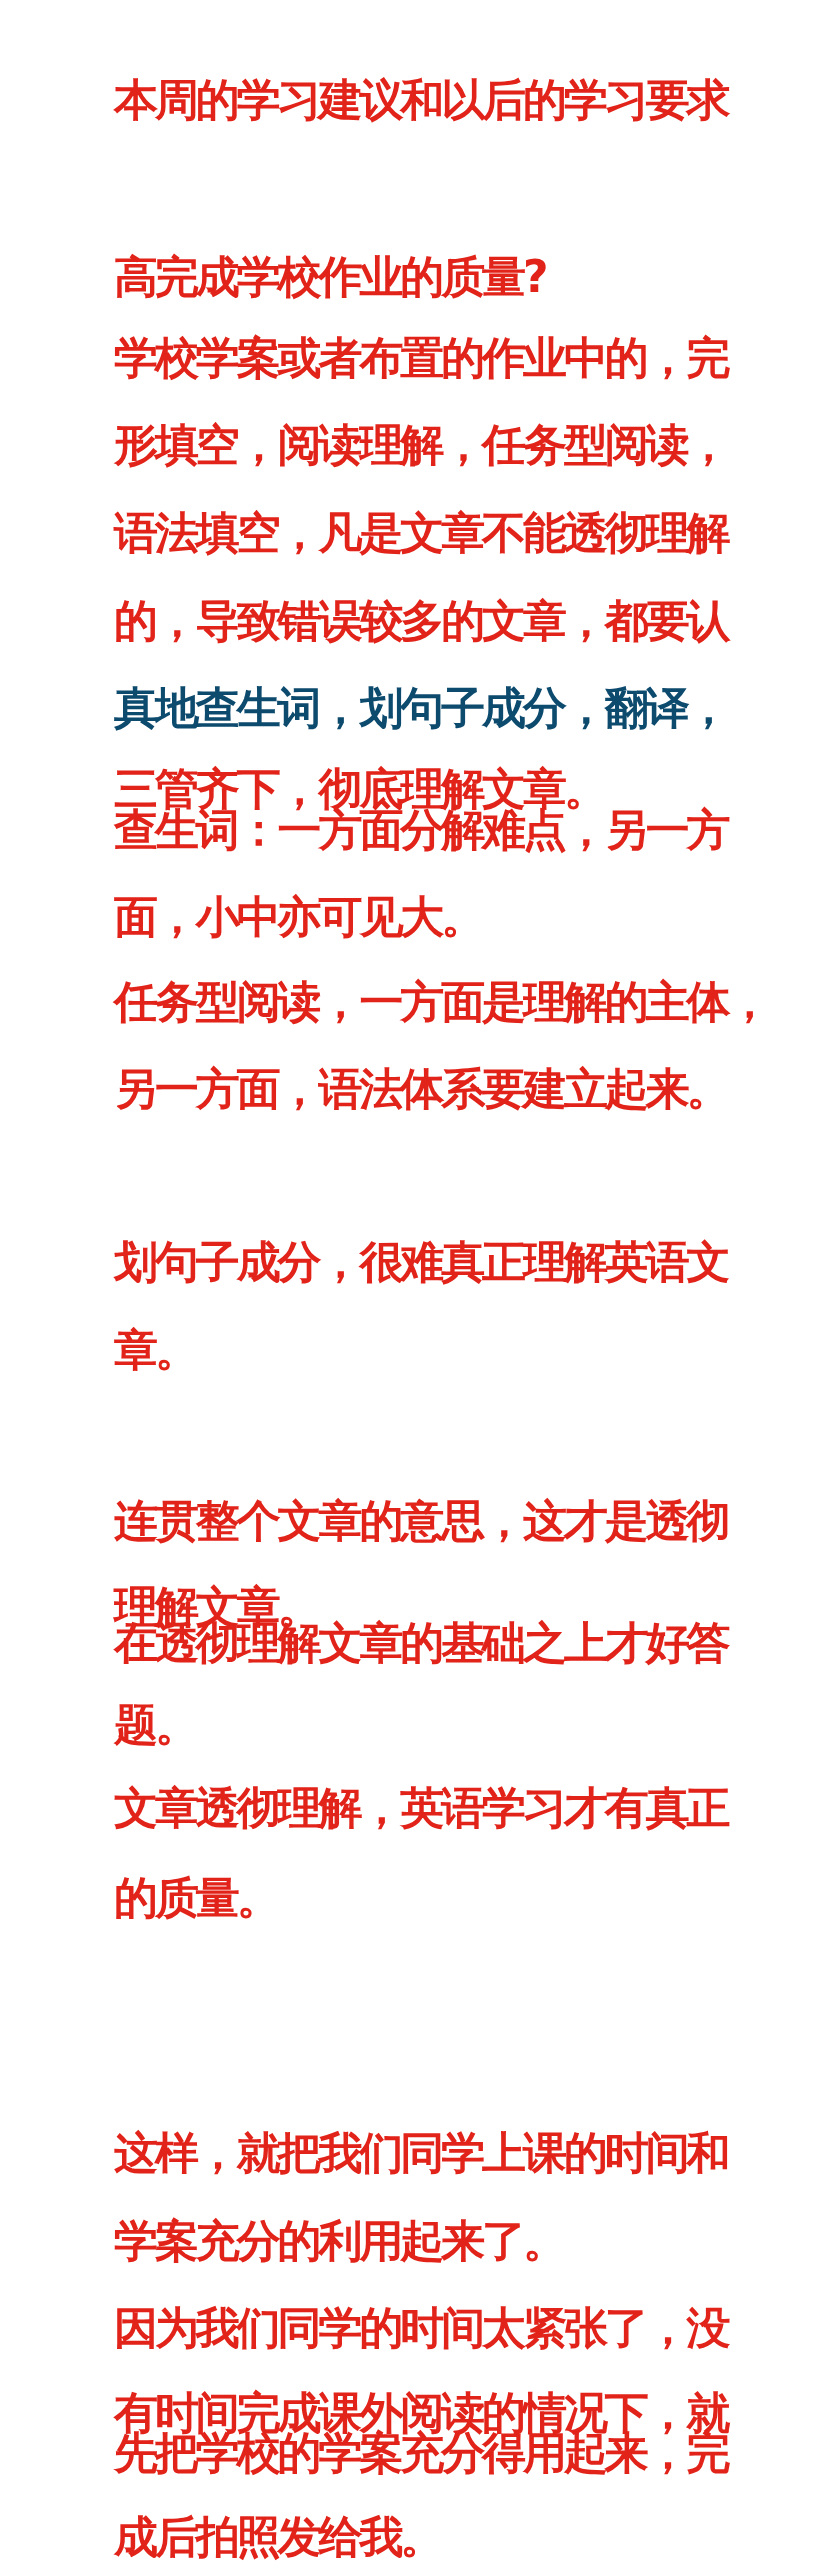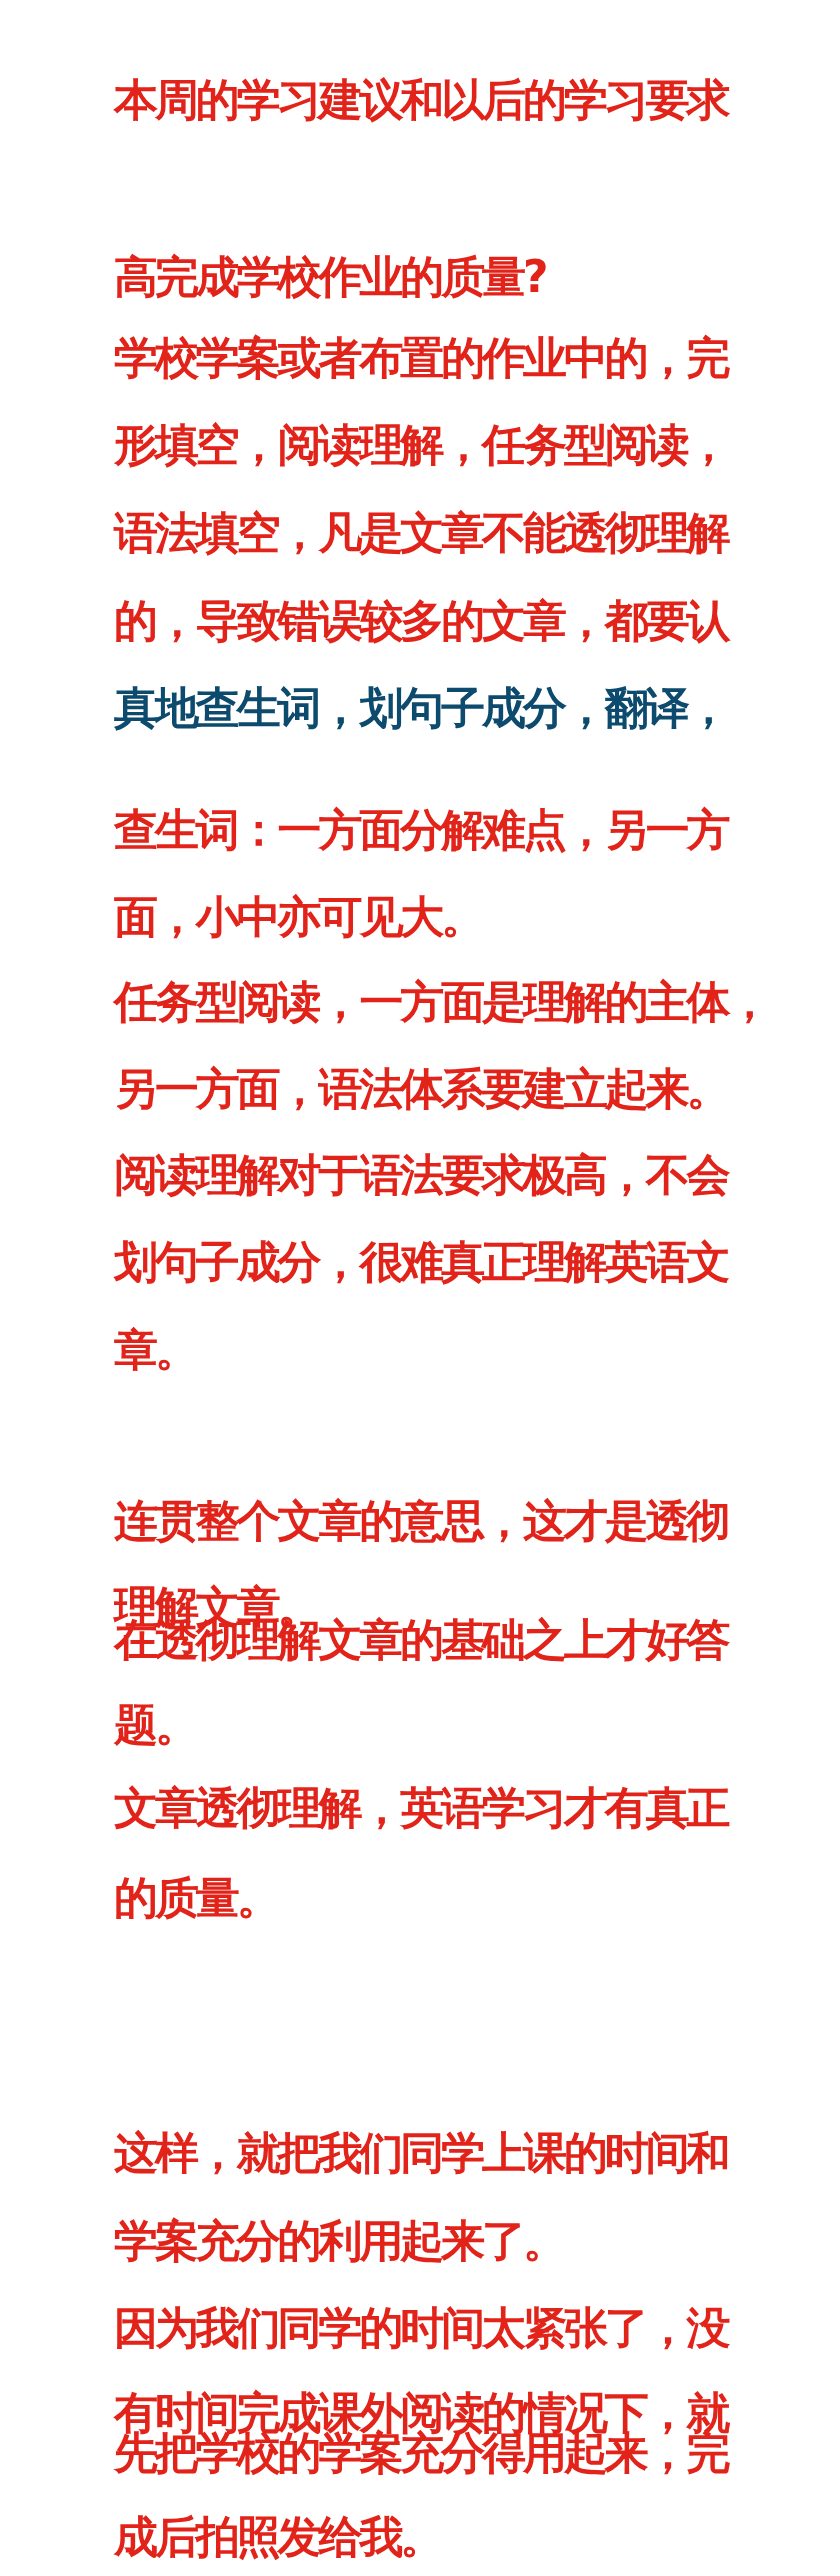--- a/index.html
+++ b/index.html
@@ -30,30 +30,30 @@
 <body>
 
 <div class="page" style="background: rgb(255, 255, 255);">
     <div class="text-line" style="top: 78px; color: rgb(226, 35, 26);">本周的学习建议和以后的学习要求</div>
     <div class="text-line" style="top: 255px; color: rgb(226, 35, 26);">高完成学校作业的质量?</div>
     <div class="text-line" style="top: 336px; color: rgb(226, 35, 26);">学校学案或者布置的作业中的，完</div>
     <div class="text-line" style="top: 423px; color: rgb(226, 35, 26);">形填空，阅读理解，任务型阅读，</div>
     <div class="text-line" style="top: 511px; color: rgb(226, 35, 26);">语法填空，凡是文章不能透彻理解</div>
     <div class="text-line" style="top: 599px; color: rgb(226, 35, 26);">的，导致错误较多的文章，都要认</div>
     <div class="text-line" style="top: 686px; color: #0c4a6e;">真地查生词，划句子成分，翻译，</div>
+    <div class="text-line" style="top: 767px; color: rgb(226, 35, 26);">三管齐下，彻底理解文章。</div>
     <div class="text-line" style="top: 808px; color: rgb(226, 35, 26);">查生词：一方面分解难点，另一方</div>
     <div class="text-line" style="top: 895px; color: rgb(226, 35, 26);">面，小中亦可见大。</div>
     <div class="text-line" style="top: 980px; color: rgb(226, 35, 26);">任务型阅读，一方面是理解的主体，</div>
     <div class="text-line" style="top: 1067px; color: rgb(226, 35, 26);">另一方面，语法体系要建立起来。</div>
-    <div class="text-line" style="top: 1153px; color: rgb(226, 35, 26);">阅读理解对于语法要求极高，不会</div>
     <div class="text-line" style="top: 1240px; color: rgb(226, 35, 26);">划句子成分，很难真正理解英语文</div>
     <div class="text-line" style="top: 1328px; color: rgb(226, 35, 26);">章。</div>
     <div class="text-line" style="top: 1499px; color: rgb(226, 35, 26);">连贯整个文章的意思，这才是透彻</div>
     <div class="text-line" style="top: 1585px; color: rgb(226, 35, 26);">理解文章。</div>
-    <div class="text-line" style="top: 1621px; color: rgb(226, 35, 26); font-family: Liberation Mono, monospace;">在透彻理解文章的基础之上才好答</div>
+    <div class="text-line" style="top: 1621px; color: rgb(226, 35, 26);">在透彻理解文章的基础之上才好答</div>
     <div class="text-line" style="top: 1703px; color: rgb(226, 35, 26);">题。</div>
     <div class="text-line" style="top: 1786px; color: rgb(226, 35, 26);">文章透彻理解，英语学习才有真正</div>
     <div class="text-line" style="top: 1876px; color: rgb(226, 35, 26);">的质量。</div>
     <div class="text-line" style="top: 2131px; color: rgb(226, 35, 26);">这样，就把我们同学上课的时间和</div>
     <div class="text-line" style="top: 2219px; color: rgb(226, 35, 26);">学案充分的利用起来了。</div>
     <div class="text-line" style="top: 2306px; color: rgb(226, 35, 26);">因为我们同学的时间太紧张了，没</div>
     <div class="text-line" style="top: 2391px; color: rgb(226, 35, 26);">有时间完成课外阅读的情况下，就</div>
     <div class="text-line" style="top: 2431px; color: rgb(226, 35, 26);">先把学校的学案充分得用起来，完</div>
     <div class="text-line" style="top: 2515px; color: rgb(226, 35, 26);">成后拍照发给我。</div>
   </div>

